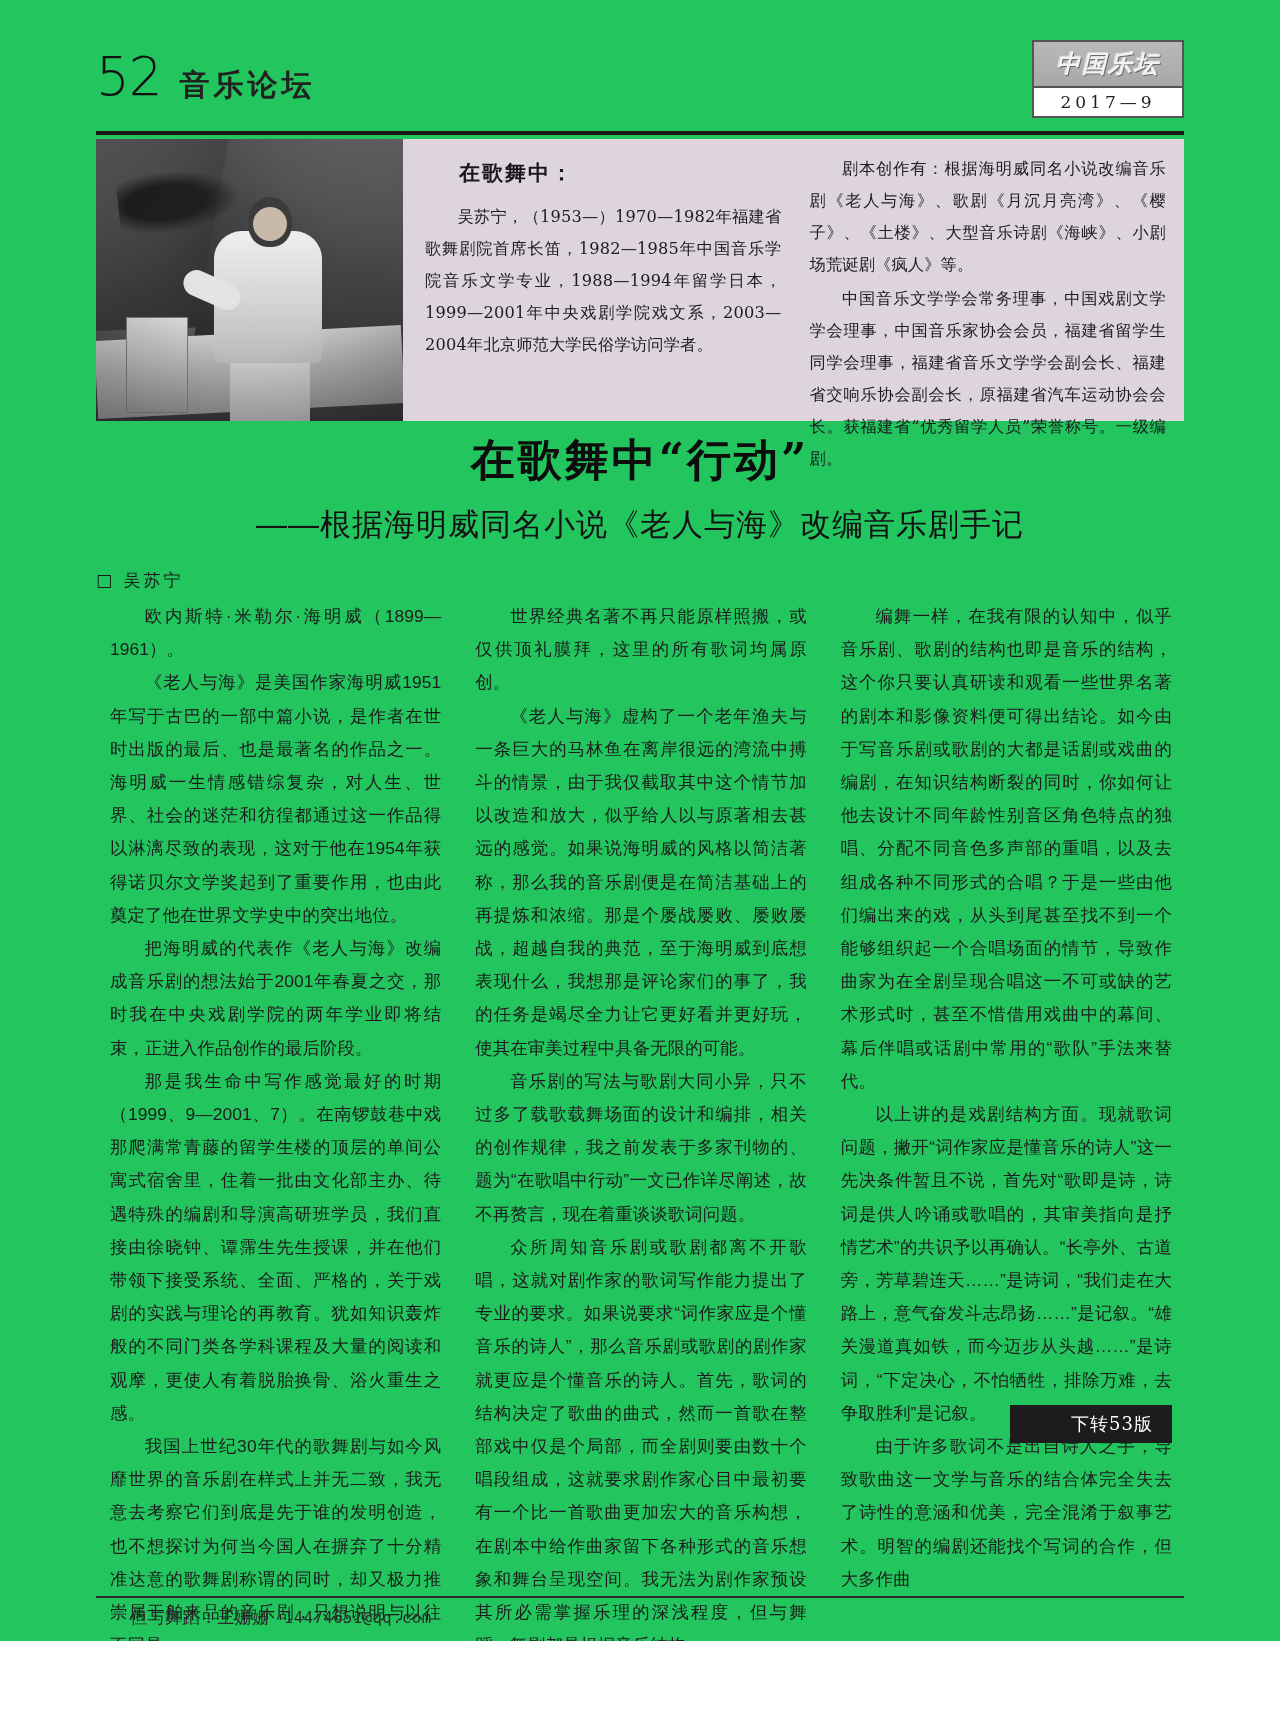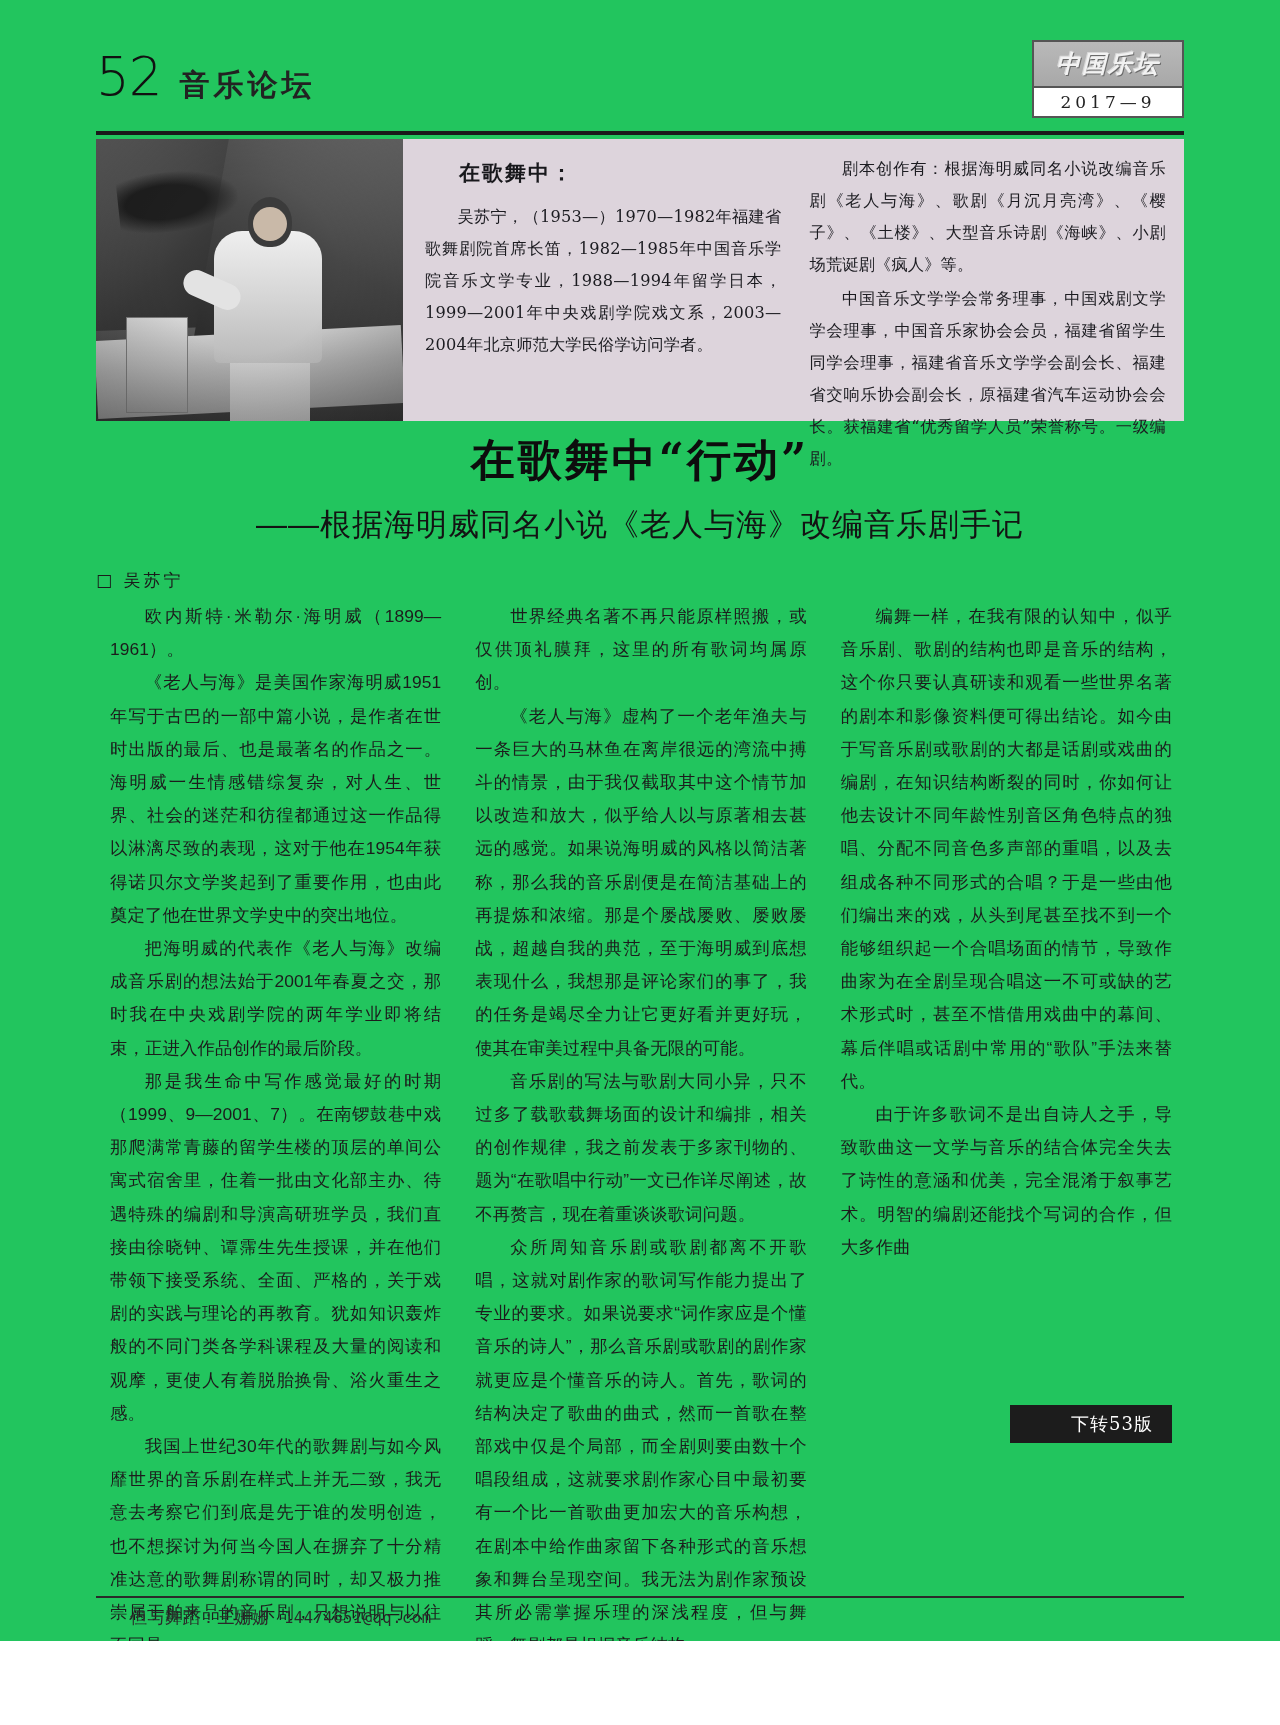--- a/index.html
+++ b/index.html
@@ -403,20 +403,21 @@
       <p class="body-p">我国上世纪30年代的歌舞剧与如今风靡世界的音乐剧在样式上并无二致，我无意去考察它们到底是先于谁的发明创造，也不想探讨为何当今国人在摒弃了十分精准达意的歌舞剧称谓的同时，却又极力推崇属于舶来品的音乐剧，只想说明与以往不同是，</p>
     </div>
     <div class="body-col">
       <p class="body-p">世界经典名著不再只能原样照搬，或仅供顶礼膜拜，这里的所有歌词均属原创。</p>
       <p class="body-p">《老人与海》虚构了一个老年渔夫与一条巨大的马林鱼在离岸很远的湾流中搏斗的情景，由于我仅截取其中这个情节加以改造和放大，似乎给人以与原著相去甚远的感觉。如果说海明威的风格以简洁著称，那么我的音乐剧便是在简洁基础上的再提炼和浓缩。那是个屡战屡败、屡败屡战，超越自我的典范，至于海明威到底想表现什么，我想那是评论家们的事了，我的任务是竭尽全力让它更好看并更好玩，使其在审美过程中具备无限的可能。</p>
       <p class="body-p">音乐剧的写法与歌剧大同小异，只不过多了载歌载舞场面的设计和编排，相关的创作规律，我之前发表于多家刊物的、题为“在歌唱中行动”一文已作详尽阐述，故不再赘言，现在着重谈谈歌词问题。</p>
       <p class="body-p">众所周知音乐剧或歌剧都离不开歌唱，这就对剧作家的歌词写作能力提出了专业的要求。如果说要求“词作家应是个懂音乐的诗人”，那么音乐剧或歌剧的剧作家就更应是个懂音乐的诗人。首先，歌词的结构决定了歌曲的曲式，然而一首歌在整部戏中仅是个局部，而全剧则要由数十个唱段组成，这就要求剧作家心目中最初要有一个比一首歌曲更加宏大的音乐构想，在剧本中给作曲家留下各种形式的音乐想象和舞台呈现空间。我无法为剧作家预设其所必需掌握乐理的深浅程度，但与舞蹈、舞剧都是根据音乐结构</p>
     </div>
     <div class="body-col">
       <p class="body-p">编舞一样，在我有限的认知中，似乎音乐剧、歌剧的结构也即是音乐的结构，这个你只要认真研读和观看一些世界名著的剧本和影像资料便可得出结论。如今由于写音乐剧或歌剧的大都是话剧或戏曲的编剧，在知识结构断裂的同时，你如何让他去设计不同年龄性别音区角色特点的独唱、分配不同音色多声部的重唱，以及去组成各种不同形式的合唱？于是一些由他们编出来的戏，从头到尾甚至找不到一个能够组织起一个合唱场面的情节，导致作曲家为在全剧呈现合唱这一不可或缺的艺术形式时，甚至不惜借用戏曲中的幕间、幕后伴唱或话剧中常用的“歌队”手法来替代。</p>
+      <p class="body-p">以上讲的是戏剧结构方面。现就歌词问题，撇开“词作家应是懂音乐的诗人”这一先决条件暂且不说，首先对“歌即是诗，诗词是供人吟诵或歌唱的，其审美指向是抒情艺术”的共识予以再确认。“长亭外、古道旁，芳草碧连天……”是诗词，“我们走在大路上，意气奋发斗志昂扬……”是记叙。“雄关漫道真如铁，而今迈步从头越……”是诗词，“下定决心，不怕牺牲，排除万难，去争取胜利”是记叙。</p>
       <p class="body-p">由于许多歌词不是出自诗人之手，导致歌曲这一文学与音乐的结合体完全失去了诗性的意涵和优美，完全混淆于叙事艺术。明智的编剧还能找个写词的合作，但大多作曲</p>
     </div>
   </div>
 
   <div class="continue-badge">下转53版</div>
 
   <div class="footer-rule"></div>
   <div class="footer">
     <span>但与舞蹈：王姗姗</span>
     <span class="footer-email">14474651@qq.com</span>

